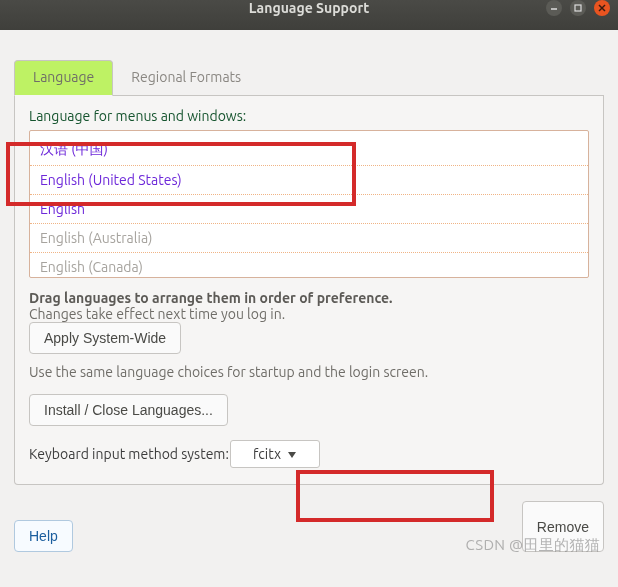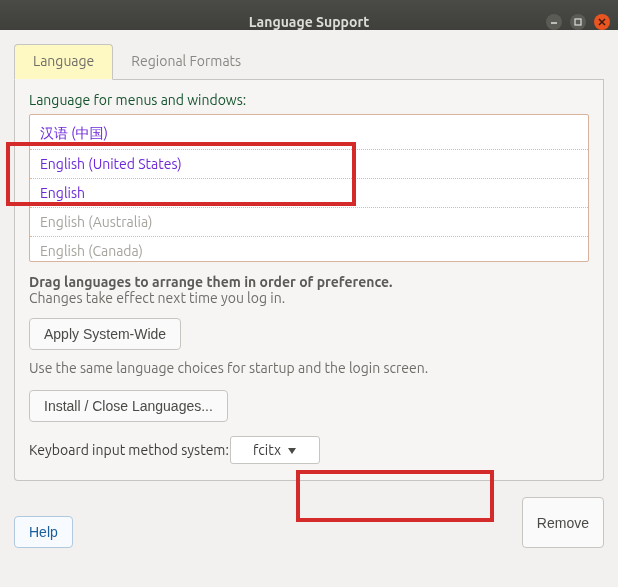--- a/index.html
+++ b/index.html
@@ -10,21 +10,21 @@
     color: #3c3c3c;
     background: #fff;
     width: 618px;
     height: 587px;
     overflow: hidden;
   }
   .titlebar {
     height: 30px;
     background: linear-gradient(#4a4a46, #3f3f3b);
     display: flex;
-    align-items: flex-end;
+    align-items: flex-start;
     color: #dcdcd8;
     font-weight: bold;
     position: relative;
   }
   .title-text {
     margin: 0 auto;
   }
   .win-controls {
     position: absolute;
     right: 8px;
@@ -53,24 +53,25 @@
     margin-bottom: 0;
   }
   .tab {
     padding: 8px 18px 10px;
     color: #8a8782;
     cursor: pointer;
   }
   .tab.active {
     border: 1px solid #c7c5c2;
     border-bottom: 1px solid #f6f5f4;
-    background: #fef9c3;
+    background: #bef264;
     border-radius: 4px 4px 0 0;
     margin-bottom: -1px;
     color: #6f6d68;
+    margin-top: 16px;
   }
   .panel {
     border: 1px solid #c7c5c2;
     border-top: none;
     background: #f6f5f4;
     padding: 12px 14px 16px;
     border-radius: 0 0 4px 4px;
   }
   .section-label {
     color: #14532d;
@@ -90,21 +91,20 @@
   }
   .lang-item.dim { color: #a6a39e; }
   .lang-item:first-child { padding-top: 10px; }
   .hint-bold {
     font-weight: bold;
     color: #5c5a56;
     margin-top: 12px;
   }
   .hint-sub {
     color: #6f6d68;
-    margin-bottom: 12px;
   }
   .btn {
     display: inline-flex;
     align-items: center;
     gap: 6px;
     background: #fafafa;
     border: 1px solid #c7c5c2;
     border-radius: 4px;
     padding: 7px 14px;
     color: #4a4a46;
@@ -231,14 +231,15 @@
   </div>
 
   <div class="footer">
     <button class="btn btn-help">Help</button>
     <button class="btn">Remove</button>
   </div>
 
   <div class="hl hl1"></div>
   <div class="hl hl2"></div>
 
+  <div class="watermark">CSDN @田里的猫猫</div>
 
 </div>
 
 </body></html>

